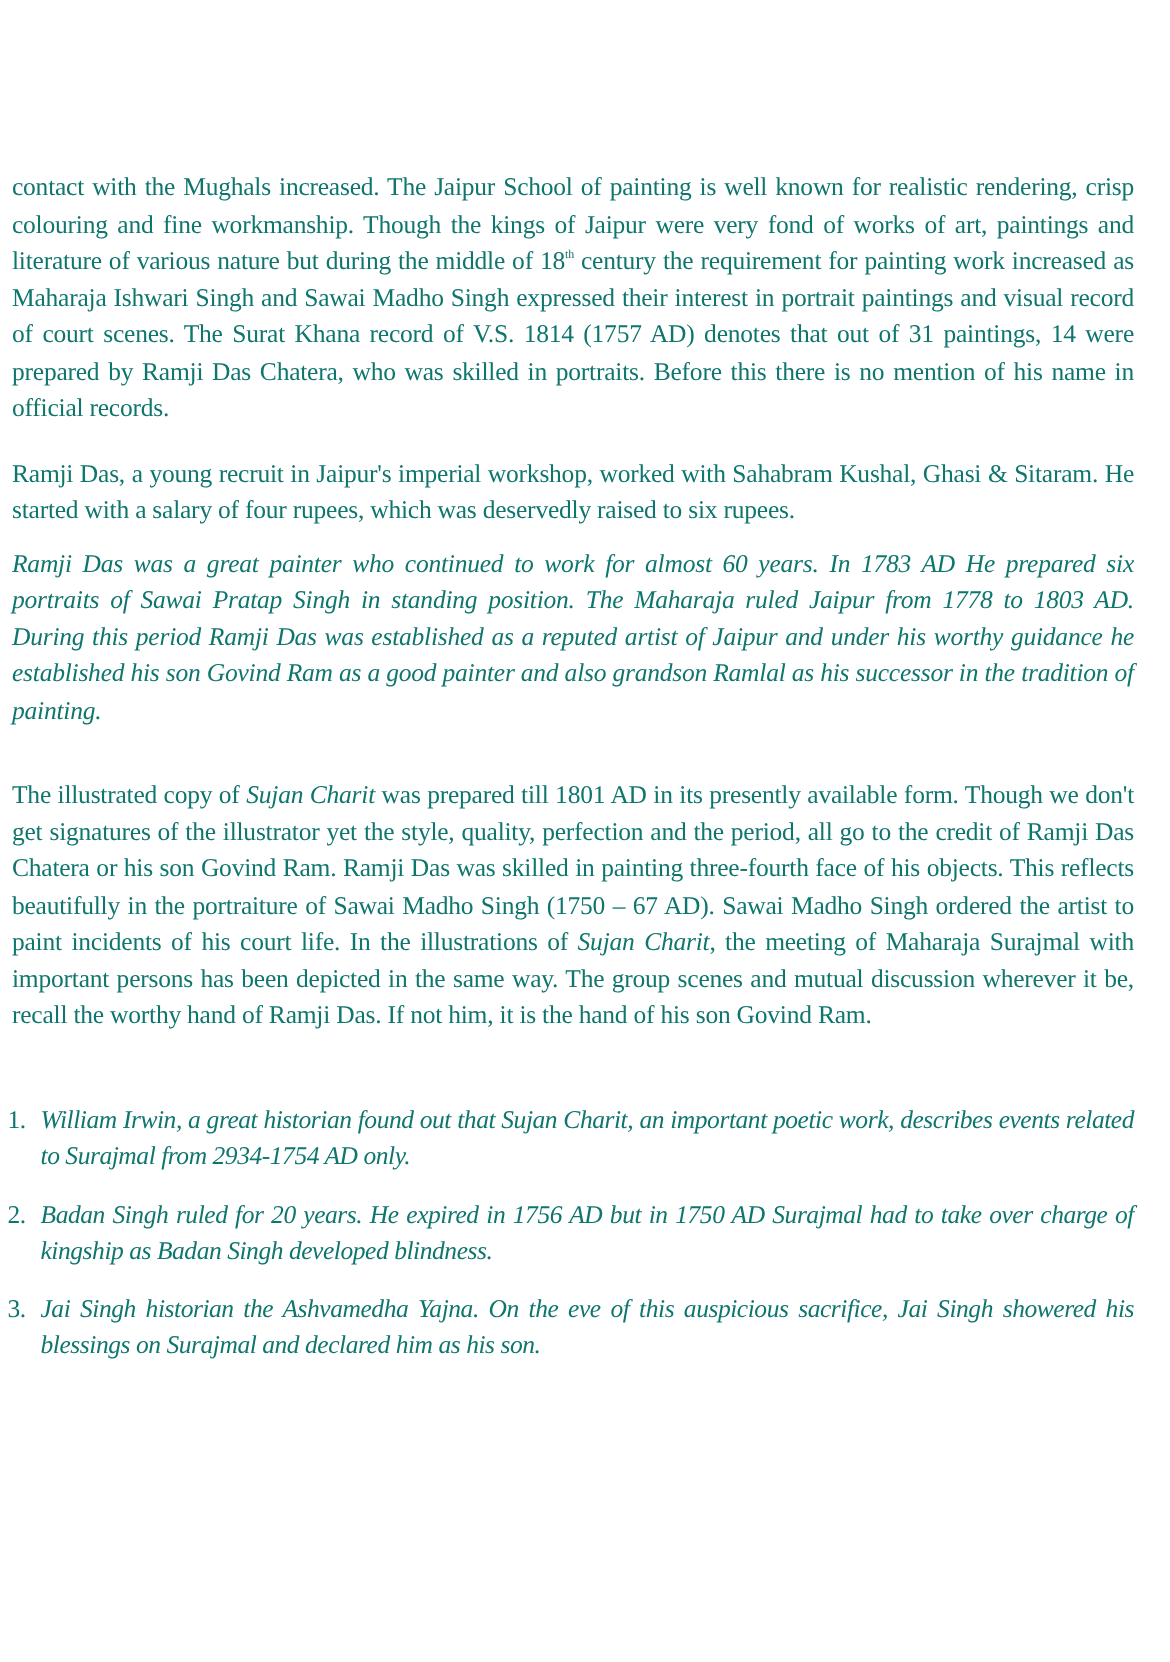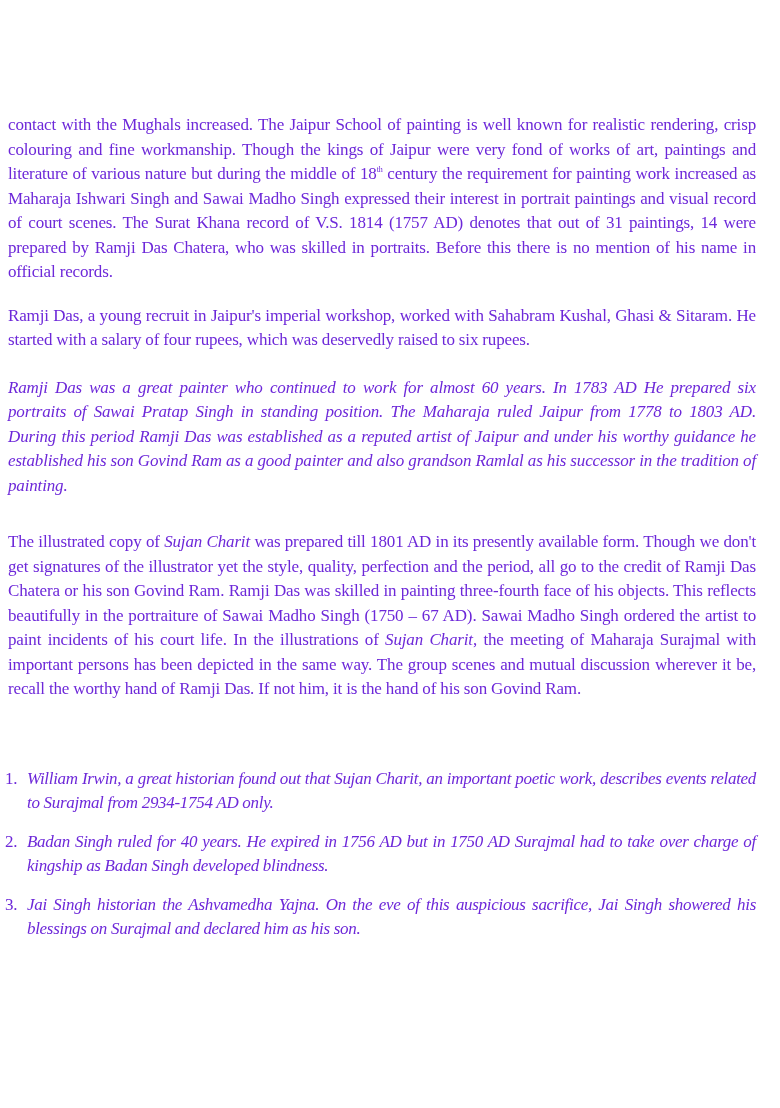--- a/index.html
+++ b/index.html
@@ -1,40 +1,40 @@
 <!DOCTYPE html>
 <html><head>
   <meta charset="utf-8">
   <style>
     html, body { margin: 0; padding: 0; background: #ffffff; }
     body { width: 780px; height: 1108px; position: relative; overflow: hidden; }
     .page { position: absolute; left: 8px; top: 113px; width: 748px;
-      font-family: "Liberation Serif", "DejaVu Serif", serif; color: #6d28d9;
+      font-family: "Liberation Serif", "DejaVu Serif", serif; color: #0f766e;
       font-size: 17px; line-height: 24.5px; }
     .para { margin: 0; text-align: justify; text-align-last: left; letter-spacing: -0.15px; }
     .p1 { margin-bottom: 19px; }
-    .p2 { margin-bottom: 23px; }
+    .p2 { margin-bottom: 11px; }
     .p3 { margin-bottom: 32px; font-style: italic; }
-    .p4 { margin-bottom: 65px; }
+    .p4 { margin-bottom: 45px; }
     .fn { position: relative; padding-left: 22px; font-style: italic; text-align: justify; text-align-last: left; margin: 0 0 14px -3px; letter-spacing: -0.3px; }
     .fn .num { position: absolute; left: 0; top: 0; font-style: normal; }
     .fn.f3 { margin-bottom: 0; }
     sup { font-size: 8px; line-height: 0; vertical-align: 7px; }
     em { font-style: italic; }
   </style>
 </head>
 <body>
 
 <div class="page">
   <p class="para p1"><span>contact with the Mughals increased. The Jaipur School of painting is well known for realistic rendering, crisp colouring and fine workmanship. Though the kings of Jaipur were very fond of works of art, paintings and literature of various nature but during the middle of 18</span><sup>th</sup><span> century the requirement for painting work increased as Maharaja Ishwari Singh and Sawai Madho Singh expressed their interest in portrait paintings and visual record of court scenes. The Surat Khana record of V.S. 1814 (1757 AD) denotes that out of 31 paintings, 14 were prepared by Ramji Das Chatera, who was skilled in portraits. Before this there is no mention of his name in official records.</span></p>
 
   <p class="para p2">Ramji Das, a young recruit in Jaipur's imperial workshop, worked with Sahabram Kushal, Ghasi &amp; Sitaram. He started with a salary of four rupees, which was deservedly raised to six rupees.</p>
 
   <p class="para p3">Ramji Das was a great painter who continued to work for almost 60 years. In 1783 AD He prepared six portraits of Sawai Pratap Singh in standing position. The Maharaja ruled Jaipur from 1778 to 1803 AD. During this period Ramji Das was established as a reputed artist of Jaipur and under his worthy guidance he established his son Govind Ram as a good painter and also grandson Ramlal as his successor in the tradition of painting.</p>
 
   <p class="para p4"><span>The  illustrated copy of </span><em>Sujan Charit</em><span> was prepared till 1801 AD in its presently available form. Though we don't get signatures of the illustrator yet the style, quality, perfection and the period, all go to the credit of Ramji Das Chatera or his son Govind Ram. Ramji Das was skilled in painting three-fourth face of his objects. This reflects beautifully in the portraiture of Sawai Madho Singh (1750 – 67 AD). Sawai Madho Singh ordered the artist to paint incidents of  his court life. In the illustrations of </span><em>Sujan Charit</em><span>, the meeting of Maharaja Surajmal with important persons has been depicted in the same way. The group scenes and mutual discussion wherever it be, recall the worthy hand of Ramji Das. If not him, it is the hand of his son Govind Ram.</span></p>
 
   <div class="footnotes">
     <p class="fn f1"><span class="num">1.</span><span>William Irwin, a great historian found out that Sujan Charit, an important poetic work, describes events related to Surajmal from 2934-1754 AD only.</span></p>
-    <p class="fn f2"><span class="num">2.</span><span>Badan Singh ruled for 40 years. He expired in 1756 AD but in 1750 AD Surajmal had to take over charge of kingship as Badan Singh developed blindness.</span></p>
+    <p class="fn f2"><span class="num">2.</span><span>Badan Singh ruled for 20 years. He expired in 1756 AD but in 1750 AD Surajmal had to take over charge of kingship as Badan Singh developed blindness.</span></p>
     <p class="fn f3"><span class="num">3.</span><span>Jai Singh historian the Ashvamedha Yajna. On the eve of this auspicious sacrifice, Jai Singh showered his blessings on Surajmal and declared him as his son.</span></p>
   </div>
 </div>
 
 </body></html>

